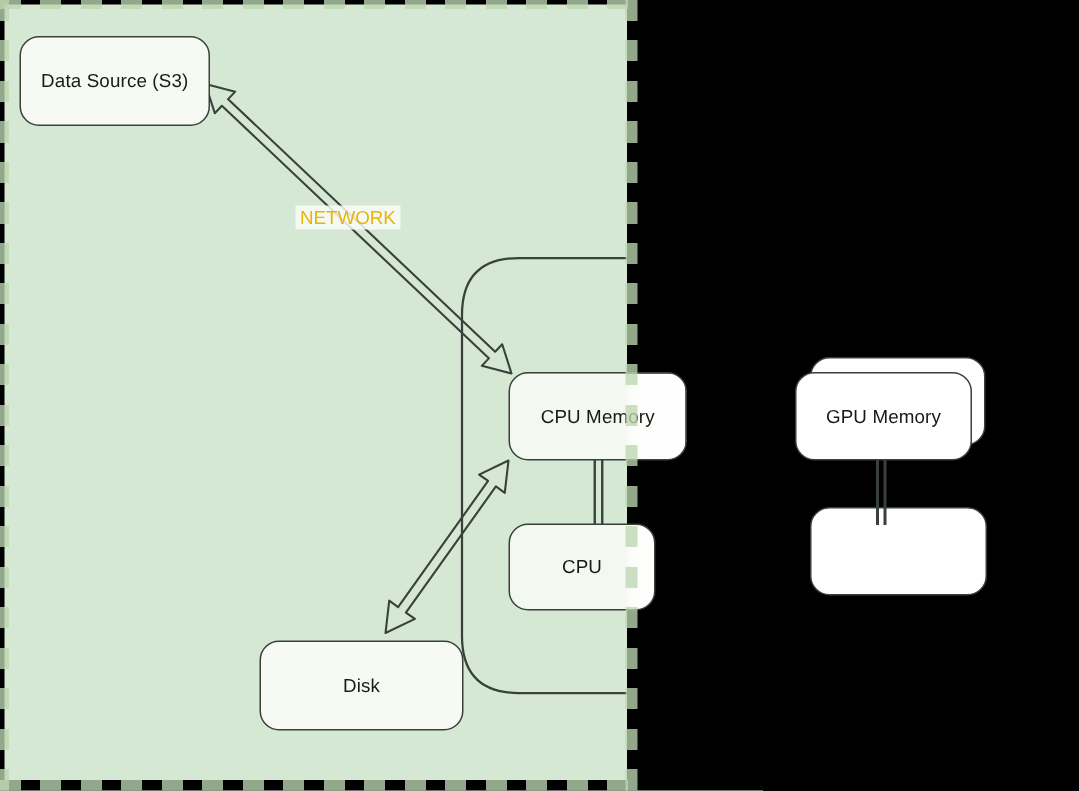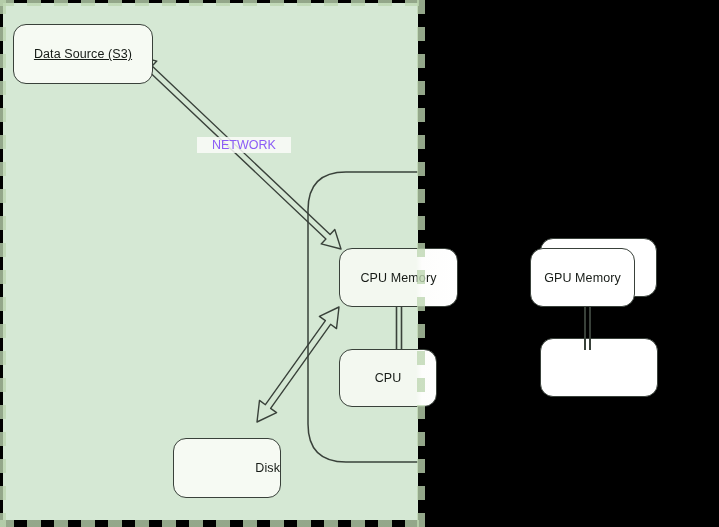--- a/index.html
+++ b/index.html
@@ -34,41 +34,41 @@
     display:flex;align-items:center;justify-content:center;
     font-size:12.5px;color:#161b16;letter-spacing:0.1px;
     z-index:3;
   }
   .fill-soft{background:#f6faf3;}
   .fill-split{background:linear-gradient(90deg,#f3f8f0 0px,#f3f8f0 76px,#fdfdfc 82px,#ffffff 119px);}
   .fill-white{background:#ffffff;}
   .back{z-index:1;}
   .front{z-index:3;}
 
-  #node-data-source{left:13px;top:24px;width:140px;height:60px;text-decoration:underline;}
+  #node-data-source{left:13px;top:24px;width:127px;height:60px;}
   #node-cpu-memory{left:339px;top:248px;width:119px;height:59px;}
   #node-cpu{left:339px;top:349px;width:98px;height:58px;}
-  #node-disk{left:173px;top:438px;width:108px;height:60px;justify-content:flex-end;}
+  #node-disk{left:173px;top:427px;width:136px;height:60px;}
 
   #node-gpu-memory-back{left:540px;top:238px;width:117px;height:59px;}
-  #node-gpu-memory{left:530px;top:248px;width:105px;height:59px;}
+  #node-gpu-memory{left:530px;top:248px;width:118px;height:59px;}
   #node-gpus-back{left:540px;top:338px;width:118px;height:59px;}
   #node-gpus{left:530px;top:348px;width:119px;height:59px;}
 
   
   #gpu-link{position:absolute;left:584px;top:304px;width:7px;height:46px;z-index:2;}
   #gpu-link .ln{position:absolute;top:0;width:1.6px;height:100%;background:#39413a;}
   #gpu-link .ln.a{left:0;}
   #gpu-link .ln.b{right:0;}
 
   
   #edge-label-network{
     position:absolute;left:197px;top:137px;z-index:2;
-    font-size:12.5px;color:#8b5cf6;
-    background:rgba(250,252,248,0.85);padding:1px 15px;
+    font-size:12.5px;color:#eab308;
+    background:rgba(250,252,248,0.85);padding:1px 3px;
     white-space:nowrap;
   }
 </style>
 </head>
 <body>
 
 <div class="stage">
 
   <div id="green-fill"></div>
 

